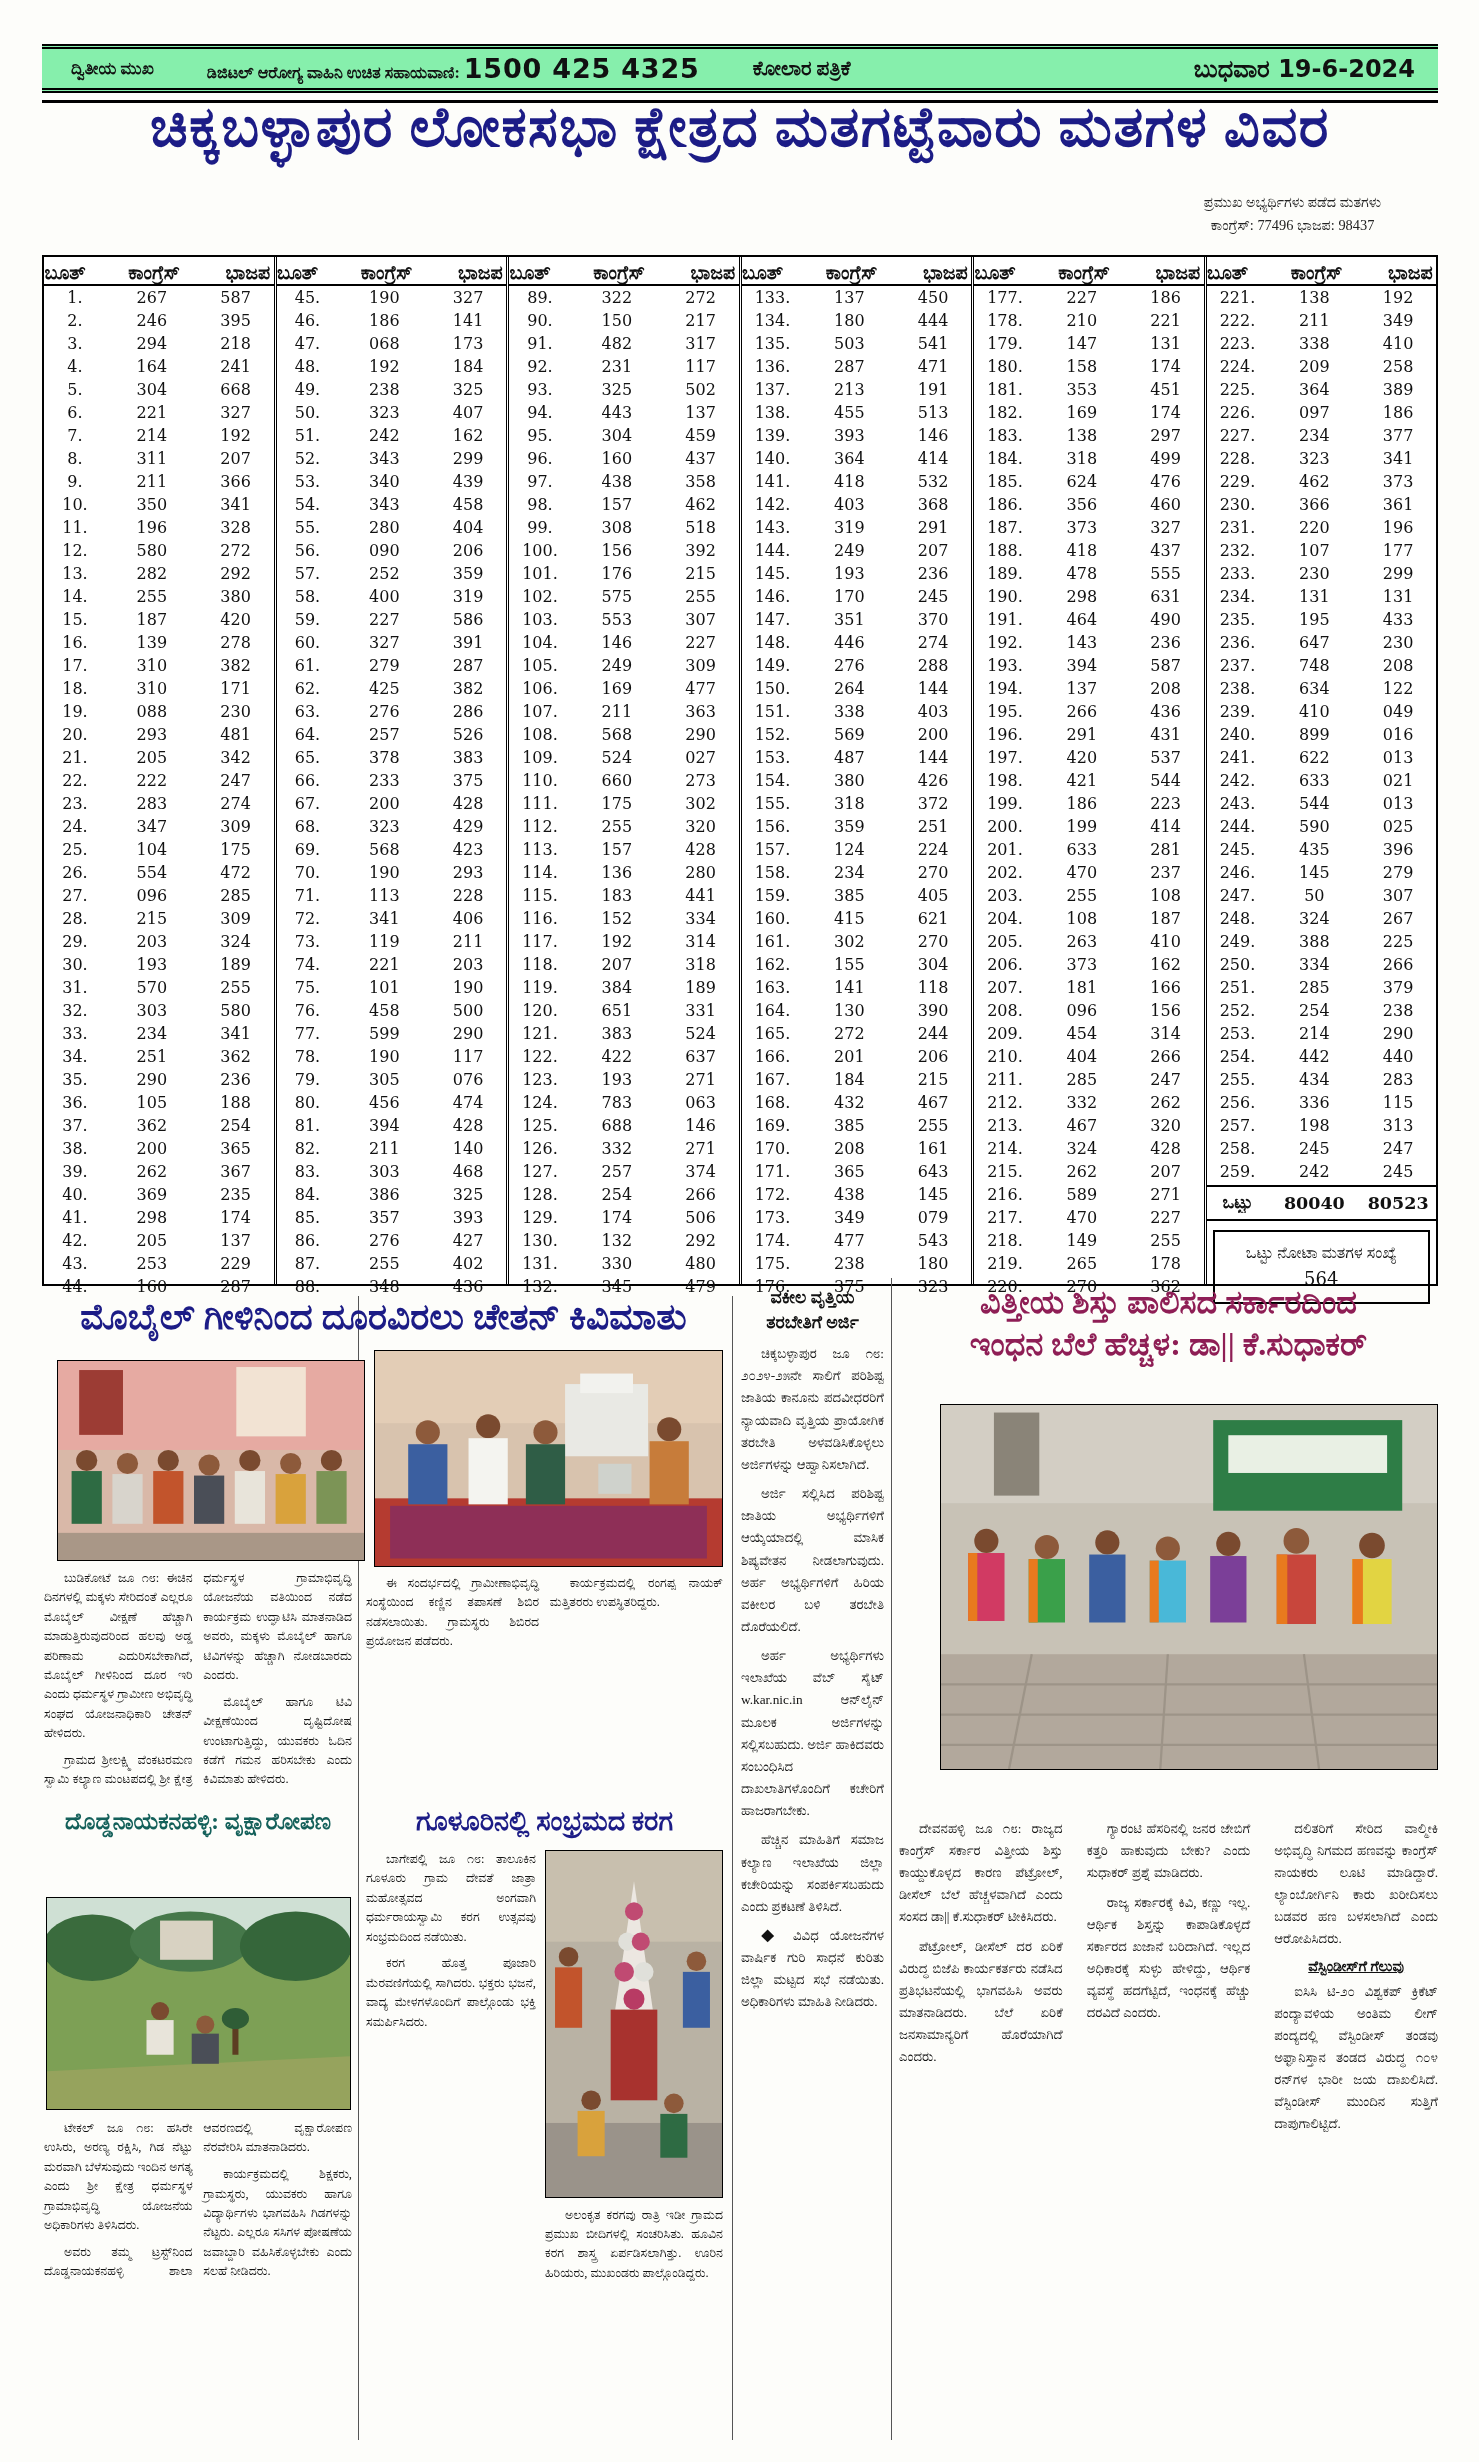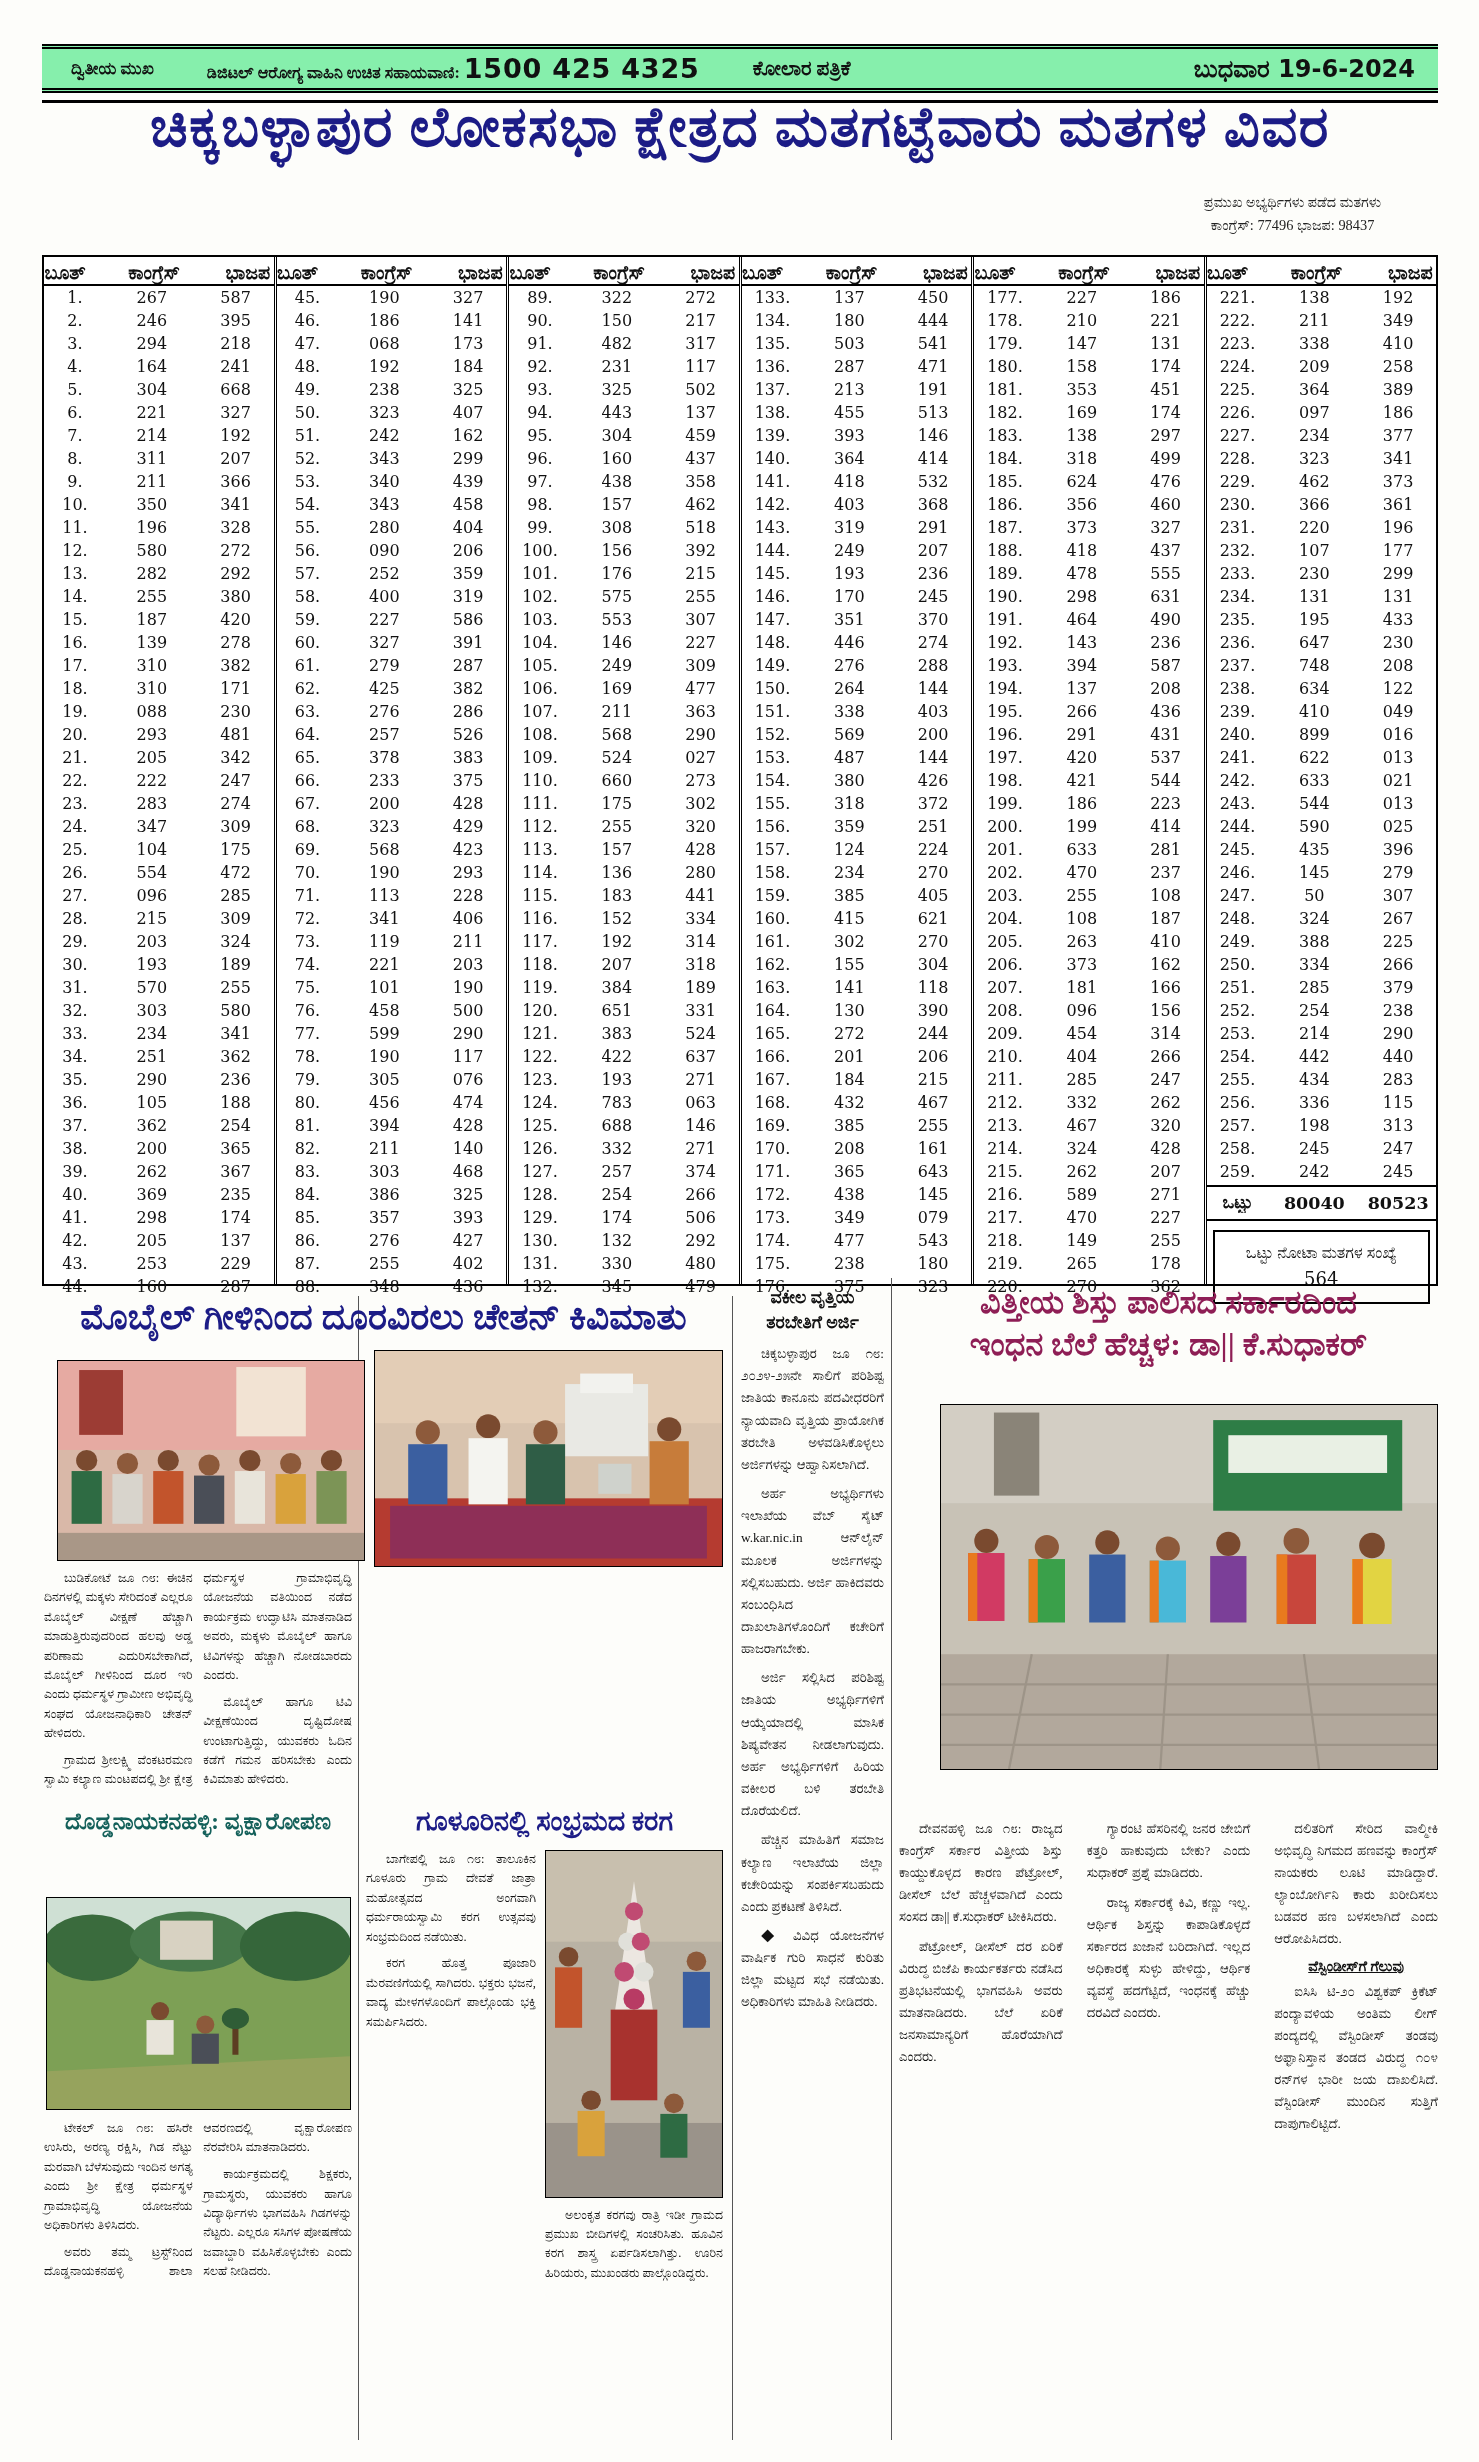--- a/index.html
+++ b/index.html
@@ -1501,20 +1501,24 @@
         <ellipse cx="250" cy="160" rx="18" ry="14" fill="#2f5d36"></ellipse>
     </svg>
   </div>
 
   <div class="abs flow cols2" style="left:44px;top:2119px;width:308px;height:321px;">
       <p>ಟೇಕಲ್ ಜೂ ೧೮: ಹಸಿರೇ ಉಸಿರು, ಅರಣ್ಯ ರಕ್ಷಿಸಿ, ಗಿಡ ನೆಟ್ಟು ಮರವಾಗಿ ಬೆಳೆಸುವುದು ಇಂದಿನ ಅಗತ್ಯ ಎಂದು ಶ್ರೀ ಕ್ಷೇತ್ರ ಧರ್ಮಸ್ಥಳ ಗ್ರಾಮಾಭಿವೃದ್ಧಿ ಯೋಜನೆಯ ಅಧಿಕಾರಿಗಳು ತಿಳಿಸಿದರು.</p>
       <p>ಅವರು ತಮ್ಮ ಟ್ರಸ್ಟ್‌ನಿಂದ ದೊಡ್ಡನಾಯಕನಹಳ್ಳಿ ಶಾಲಾ ಆವರಣದಲ್ಲಿ ವೃಕ್ಷಾರೋಪಣ ನೆರವೇರಿಸಿ ಮಾತನಾಡಿದರು.</p>
       <p>ಕಾರ್ಯಕ್ರಮದಲ್ಲಿ ಶಿಕ್ಷಕರು, ಗ್ರಾಮಸ್ಥರು, ಯುವಕರು ಹಾಗೂ ವಿದ್ಯಾರ್ಥಿಗಳು ಭಾಗವಹಿಸಿ ಗಿಡಗಳನ್ನು ನೆಟ್ಟರು. ಎಲ್ಲರೂ ಸಸಿಗಳ ಪೋಷಣೆಯ ಜವಾಬ್ದಾರಿ ವಹಿಸಿಕೊಳ್ಳಬೇಕು ಎಂದು ಸಲಹೆ ನೀಡಿದರು.</p>
     </div>
 
+  <div class="abs flow cols2" style="left:366px;top:1574px;width:357px;height:220px;">
+      <p>ಈ ಸಂದರ್ಭದಲ್ಲಿ ಗ್ರಾಮೀಣಾಭಿವೃದ್ಧಿ ಸಂಸ್ಥೆಯಿಂದ ಕಣ್ಣಿನ ತಪಾಸಣೆ ಶಿಬಿರ ನಡೆಸಲಾಯಿತು. ಗ್ರಾಮಸ್ಥರು ಶಿಬಿರದ ಪ್ರಯೋಜನ ಪಡೆದರು.</p>
+      <p>ಕಾರ್ಯಕ್ರಮದಲ್ಲಿ ರಂಗಪ್ಪ ನಾಯಕ್ ಮತ್ತಿತರರು ಉಪಸ್ಥಿತರಿದ್ದರು.</p>
+    </div>
 
   <div class="art-head-navy" style="left:366px;top:1806px;width:357px;font-size:27px;white-space:nowrap;">ಗೂಳೂರಿನಲ್ಲಿ ಸಂಭ್ರಮದ ಕರಗ</div>
 
   <div class="abs" style="left:366px;top:1850px;width:357px;height:589px;display:flex;gap:9px;">
     <div class="flow" style="width:170px;">
         <p>ಬಾಗೇಪಲ್ಲಿ ಜೂ ೧೮: ತಾಲೂಕಿನ ಗೂಳೂರು ಗ್ರಾಮ ದೇವತೆ ಜಾತ್ರಾ ಮಹೋತ್ಸವದ ಅಂಗವಾಗಿ ಧರ್ಮರಾಯಸ್ವಾಮಿ ಕರಗ ಉತ್ಸವವು ಸಂಭ್ರಮದಿಂದ ನಡೆಯಿತು.</p>
         <p>ಕರಗ ಹೊತ್ತ ಪೂಜಾರಿ ಮೆರವಣಿಗೆಯಲ್ಲಿ ಸಾಗಿದರು. ಭಕ್ತರು ಭಜನೆ, ವಾದ್ಯ ಮೇಳಗಳೊಂದಿಗೆ ಪಾಲ್ಗೊಂಡು ಭಕ್ತಿ ಸಮರ್ಪಿಸಿದರು.</p>
       </div>
     <div style="width:178px;">
       <div class="photo" style="position:relative;width:178px;height:348px;">
@@ -1546,22 +1550,22 @@
     </div>
   </div>
 
   <div class="abs flow-lg flow" style="left:741px;top:1285px;width:143px;height:1154px;">
     <div class="vakila-title">
       <span>ವಕೀಲ ವೃತ್ತಿಯ</span><br>
       <span>ತರಬೇತಿಗೆ ಅರ್ಜಿ</span>
     </div>
     <div>
         <p>ಚಿಕ್ಕಬಳ್ಳಾಪುರ ಜೂ ೧೮: ೨೦೨೪-೨೫ನೇ ಸಾಲಿಗೆ ಪರಿಶಿಷ್ಟ ಜಾತಿಯ ಕಾನೂನು ಪದವೀಧರರಿಗೆ ನ್ಯಾಯವಾದಿ ವೃತ್ತಿಯ ಪ್ರಾಯೋಗಿಕ ತರಬೇತಿ ಅಳವಡಿಸಿಕೊಳ್ಳಲು ಅರ್ಜಿಗಳನ್ನು ಆಹ್ವಾನಿಸಲಾಗಿದೆ.</p>
+        <p>ಅರ್ಜಿ ಸಲ್ಲಿಸಿದ ಪರಿಶಿಷ್ಟ ಜಾತಿಯ ಅಭ್ಯರ್ಥಿಗಳಿಗೆ ಆಯ್ಕೆಯಾದಲ್ಲಿ ಮಾಸಿಕ ಶಿಷ್ಯವೇತನ ನೀಡಲಾಗುವುದು. ಅರ್ಹ ಅಭ್ಯರ್ಥಿಗಳಿಗೆ ಹಿರಿಯ ವಕೀಲರ ಬಳಿ ತರಬೇತಿ ದೊರೆಯಲಿದೆ.</p>
         <p>ಅರ್ಹ ಅಭ್ಯರ್ಥಿಗಳು ಇಲಾಖೆಯ ವೆಬ್ ಸೈಟ್ w.kar.nic.in ಆನ್‌ಲೈನ್ ಮೂಲಕ ಅರ್ಜಿಗಳನ್ನು ಸಲ್ಲಿಸಬಹುದು. ಅರ್ಜಿ ಹಾಕಿದವರು ಸಂಬಂಧಿಸಿದ ದಾಖಲಾತಿಗಳೊಂದಿಗೆ ಕಚೇರಿಗೆ ಹಾಜರಾಗಬೇಕು.</p>
-        <p>ಅರ್ಜಿ ಸಲ್ಲಿಸಿದ ಪರಿಶಿಷ್ಟ ಜಾತಿಯ ಅಭ್ಯರ್ಥಿಗಳಿಗೆ ಆಯ್ಕೆಯಾದಲ್ಲಿ ಮಾಸಿಕ ಶಿಷ್ಯವೇತನ ನೀಡಲಾಗುವುದು. ಅರ್ಹ ಅಭ್ಯರ್ಥಿಗಳಿಗೆ ಹಿರಿಯ ವಕೀಲರ ಬಳಿ ತರಬೇತಿ ದೊರೆಯಲಿದೆ.</p>
         <p>ಹೆಚ್ಚಿನ ಮಾಹಿತಿಗೆ ಸಮಾಜ ಕಲ್ಯಾಣ ಇಲಾಖೆಯ ಜಿಲ್ಲಾ ಕಚೇರಿಯನ್ನು ಸಂಪರ್ಕಿಸಬಹುದು ಎಂದು ಪ್ರಕಟಣೆ ತಿಳಿಸಿದೆ.</p>
         <p>◆ ವಿವಿಧ ಯೋಜನೆಗಳ ವಾರ್ಷಿಕ ಗುರಿ ಸಾಧನೆ ಕುರಿತು ಜಿಲ್ಲಾ ಮಟ್ಟದ ಸಭೆ ನಡೆಯಿತು. ಅಧಿಕಾರಿಗಳು ಮಾಹಿತಿ ನೀಡಿದರು.</p>
       </div>
   </div>
 
   <div class="art-head-maroon" style="left:899px;top:1282px;width:539px;font-size:32px;line-height:1.3;">
     <div>ವಿತ್ತೀಯ ಶಿಸ್ತು ಪಾಲಿಸದ ಸರ್ಕಾರದಿಂದ</div>
     <div>ಇಂಧನ ಬೆಲೆ ಹೆಚ್ಚಳ: ಡಾ|| ಕೆ.ಸುಧಾಕರ್</div>
   </div>
 

